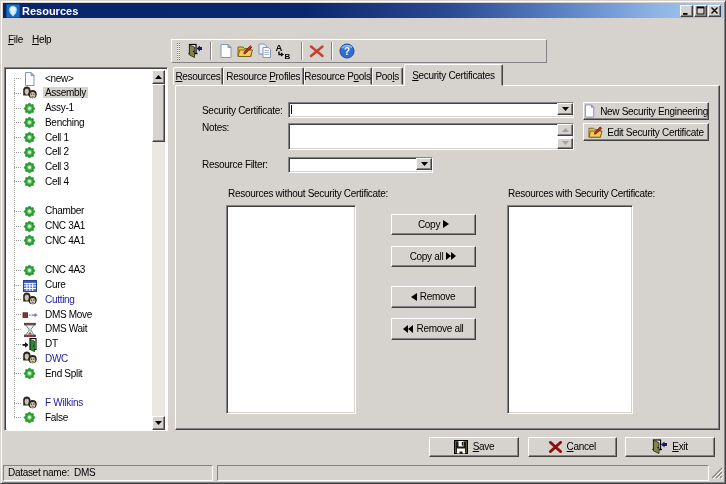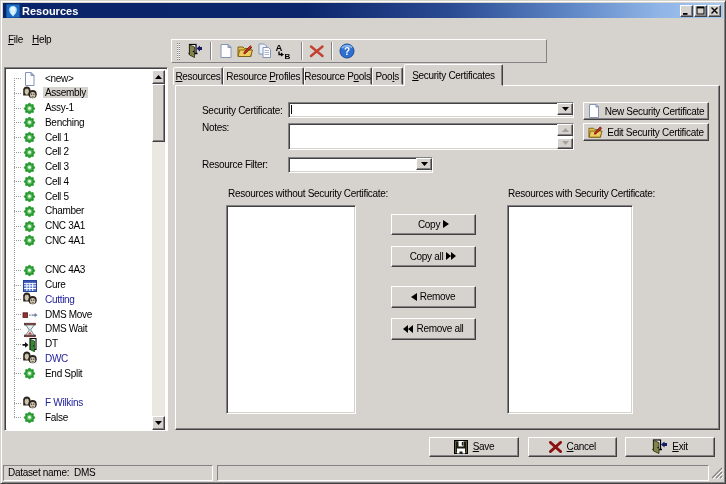--- a/index.html
+++ b/index.html
@@ -261,26 +261,20 @@
           <use href="#i-ggear"></use>
         </svg>
         <span class="lbl">Cell 3</span>
       </div>
   <div class="trow" style="top:104.25px">
         <svg class="ticn">
           <use href="#i-ggear"></use>
         </svg>
         <span class="lbl">Cell 4</span>
       </div>
-  <div class="trow" style="top:119px">
-        <svg class="ticn">
-          <use href="#i-ggear"></use>
-        </svg>
-        <span class="lbl">Cell 5</span>
-      </div>
   <div class="trow" style="top:133.75px">
         <svg class="ticn">
           <use href="#i-ggear"></use>
         </svg>
         <span class="lbl">Chamber</span>
       </div>
   <div class="trow" style="top:148.5px">
         <svg class="ticn">
           <use href="#i-ggear"></use>
         </svg>
@@ -419,21 +413,21 @@
           <path d="M0 0 H7 L3.5 4 Z" fill="#000"></path>
         </svg>
     </div>
   </div>
 
   <div class="pushbtn" style="left:408px;top:17px;width:126px;height:18px">
     <svg width="12" height="14" viewBox="0 0 12 14" style="margin-right:5px">
       <path d="M1.5 0.5 H8 L10.5 3 V13.5 H1.5 Z" fill="#fdfdff" stroke="#8494b4" stroke-width="1"></path>
       <path d="M8 0.5 L8 3 H10.5 Z" fill="#b8c4dc" stroke="#8494b4" stroke-width="1"></path>
     </svg>
-    <span>New Security Certificate</span>
+    <span>New Security Engineering</span>
   </div>
   <div class="pushbtn" style="left:408px;top:38px;width:126px;height:18px">
     <svg width="15" height="14" viewBox="0 0 16 14" style="margin-right:4px">
       <path d="M1 3 H6 L7.5 4.5 H13.5 V12.5 H1 Z" fill="#e8c04a" stroke="#7a6218" stroke-width="1"></path>
       <path d="M2.5 6 H15 L13 12.5 H1.2 Z" fill="#f0cc60" stroke="#7a6218" stroke-width="1"></path>
       <path d="M13 1.5 L14.5 3 L8.5 9 L6.8 9.3 L7.2 7.5 Z" fill="#c03020" stroke="#601008" stroke-width="0.7"></path>
     </svg>
     <span>Edit Security Certificate</span>
   </div>
 

